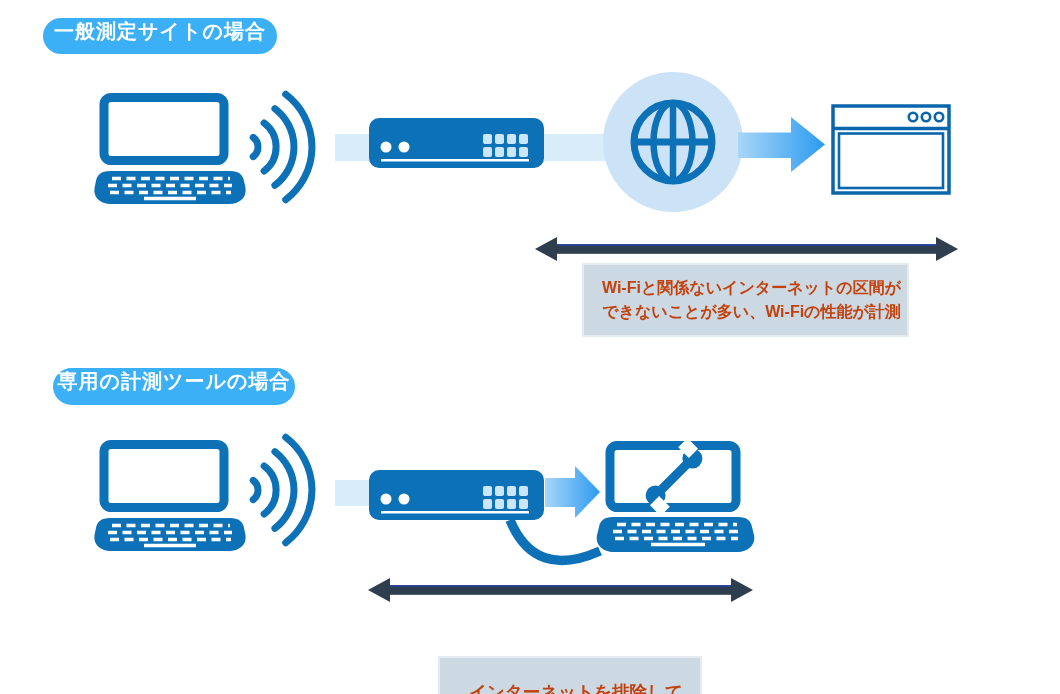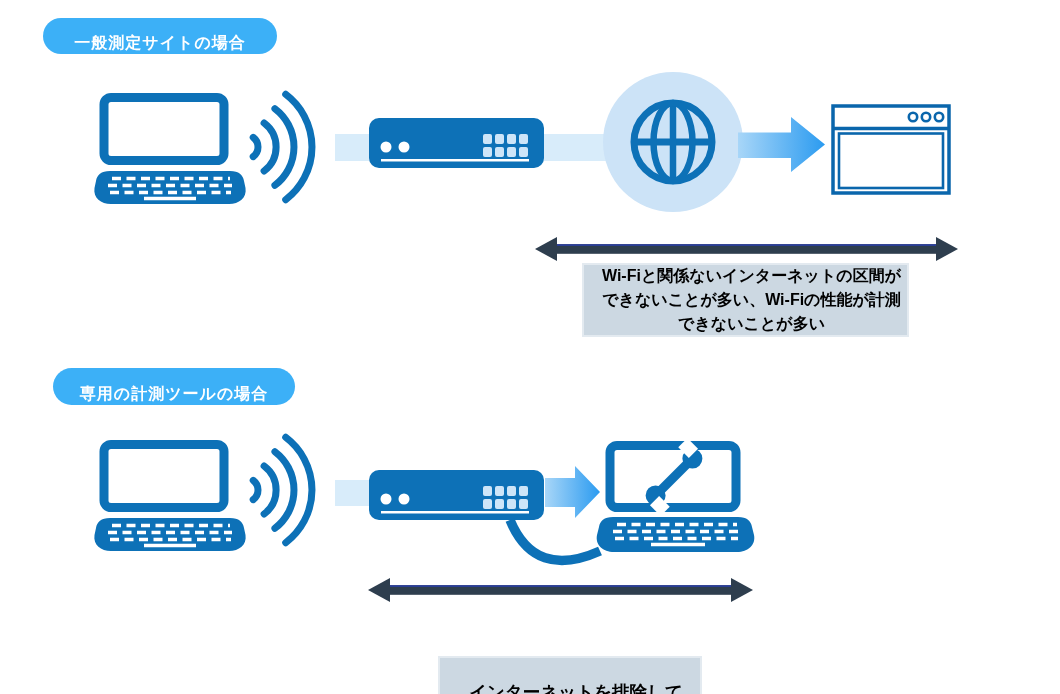--- a/index.html
+++ b/index.html
@@ -3,28 +3,28 @@
 <meta charset="utf-8">
 <style>
   html,body{margin:0;padding:0;background:#fff;}
   .stage{
     position:relative;width:1060px;height:694px;background:#ffffff;overflow:hidden;
     font-family:"Liberation Sans", sans-serif;
   }
   .abs{position:absolute;}
   .badge{
     position:absolute;background:#3cb0f7;border-radius:19px;
-    display:flex;align-items:flex-end;justify-content:center;
-    color:#ffffff;font-weight:bold;font-size:16px;letter-spacing:1px;
+    display:flex;align-items:flex-start;justify-content:center;
+    color:#ffffff;font-weight:bold;font-size:20px;letter-spacing:1px;
   }
   .band{position:absolute;background:#d8ecfa;}
   .caption{
     position:absolute;background:#ccd8e2;border:2px solid #e3eaf0;box-sizing:border-box;
     display:flex;flex-direction:column;align-items:center;justify-content:center;
-    color:#000000;font-weight:bold;text-align:center;padding-left:12px;
+    color:#c2410c;font-weight:bold;text-align:center;padding-left:12px;
   }
   .caption span{display:block;white-space:nowrap;}
   .cap1 span{font-size:16px;line-height:24px;}
   .cap2 span{font-size:17.5px;line-height:26px;}
   svg{display:block;}
 </style>
 </head>
 <body>
 
 <div class="stage">
@@ -104,21 +104,20 @@
   <svg class="abs" style="left:535px;top:237px;" width="423" height="24" viewBox="0 0 423 24">
     <rect x="20" y="7.2" width="383" height="9.6" fill="#2e3e4e"></rect>
     <rect x="22" y="7.2" width="379" height="1.7" fill="#2b3f9e"></rect>
     <polygon points="0,12 22,0 22,24" fill="#2e3e4e"></polygon>
     <polygon points="423,12 401,0 401,24" fill="#2e3e4e"></polygon>
   </svg>
 
   <div class="caption cap1" style="left:582px;top:263px;width:327px;height:74px;">
     <span>Wi-Fiと関係ないインターネットの区間が</span>
     <span>できないことが多い、Wi-Fiの性能が計測</span>
-    <span>できないことが多い</span>
   </div>
 
   <div class="badge" style="left:53px;top:368px;width:242px;height:37px;">
     <span>専用の計測ツールの場合</span>
   </div>
 
   <div class="band" style="left:335px;top:480px;width:36px;height:26px;"></div>
 
   <svg class="abs" style="left:92px;top:440px;" width="156" height="112" viewBox="0 0 156 112">
     <rect x="12" y="4.5" width="120" height="63" rx="7" fill="#ffffff" stroke="#0d71b7" stroke-width="9"></rect>

